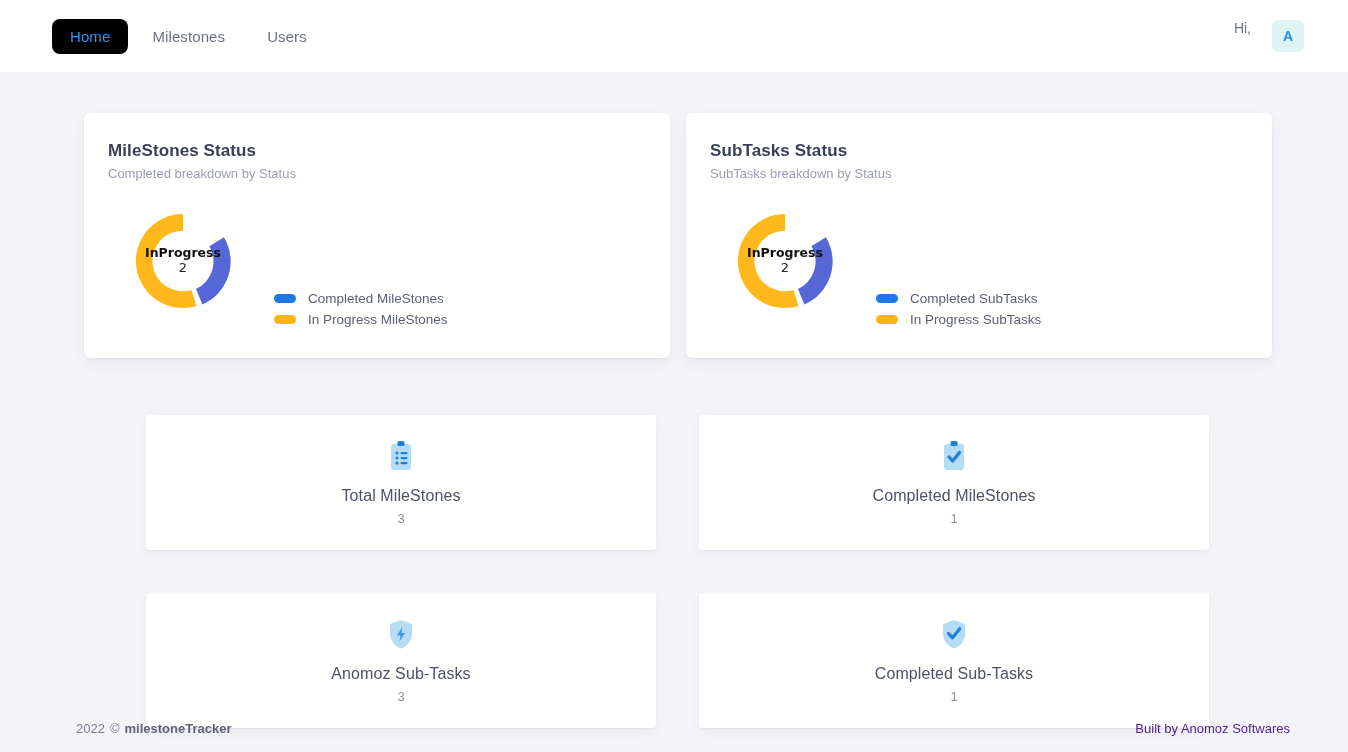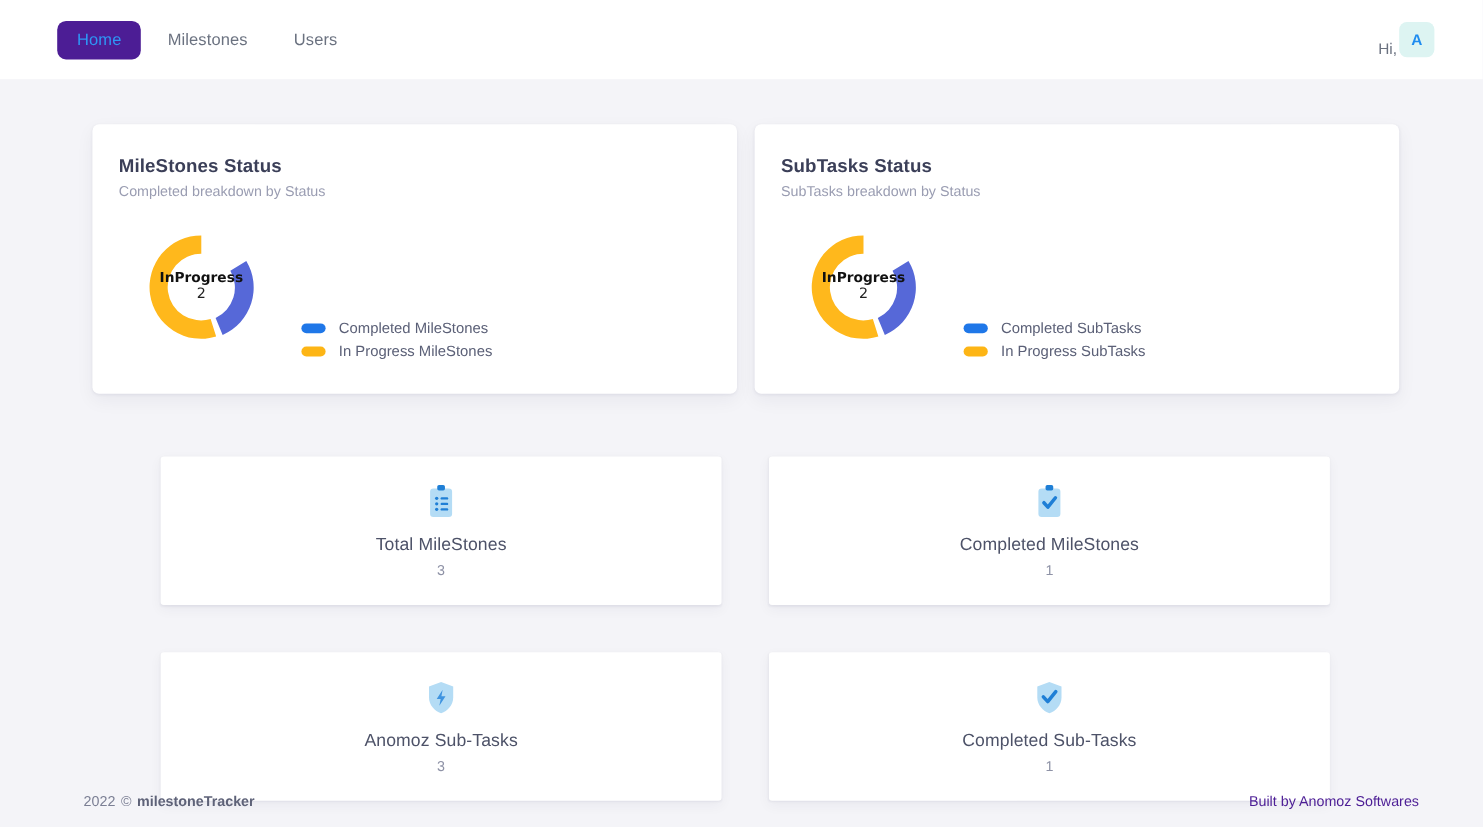--- a/index.html
+++ b/index.html
@@ -25,28 +25,28 @@
     font-size: 15px;
     color: #6b7280;
     padding: 9px 18px;
     border-radius: 8px;
     cursor: pointer;
     white-space: nowrap;
     letter-spacing: .1px;
   }
   .nav-link.active {
     color: #2e96f5;
-    background: #4c1d95;
+    background: #000000;
     font-weight: 500;
   }
   .nav-right {
     margin-left: auto;
     display: flex;
-    align-items: flex-end;
-    gap: 2px;
+    align-items: flex-start;
+    gap: 21px;
   }
   .greeting { font-size: 14px; color: #6b7280; }
   .avatar {
     width: 32px; height: 32px;
     border-radius: 7px;
     background: #ddf4f2;
     color: #1f8cf0;
     font-size: 14px; font-weight: 700;
     display: flex; align-items: center; justify-content: center;
     cursor: pointer;

